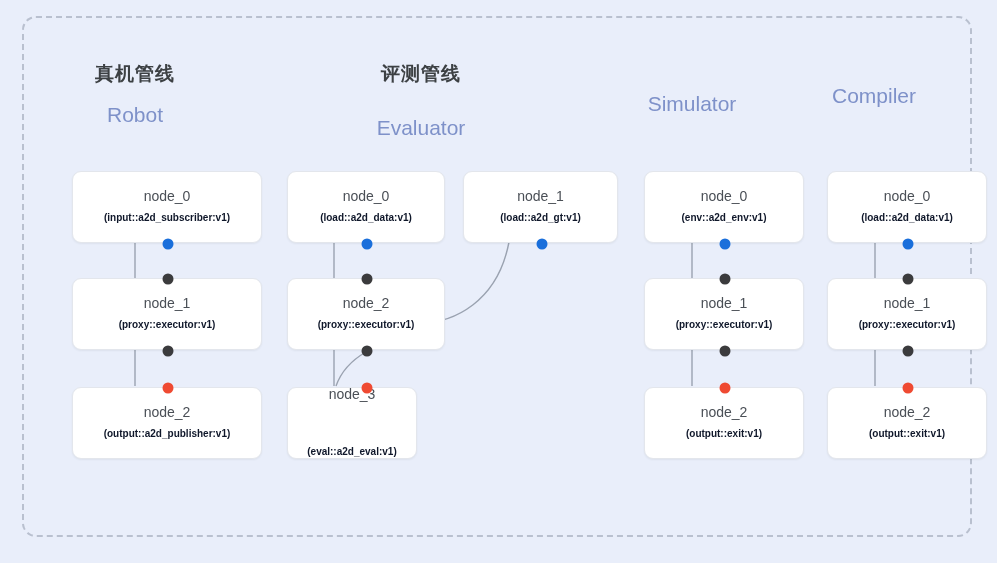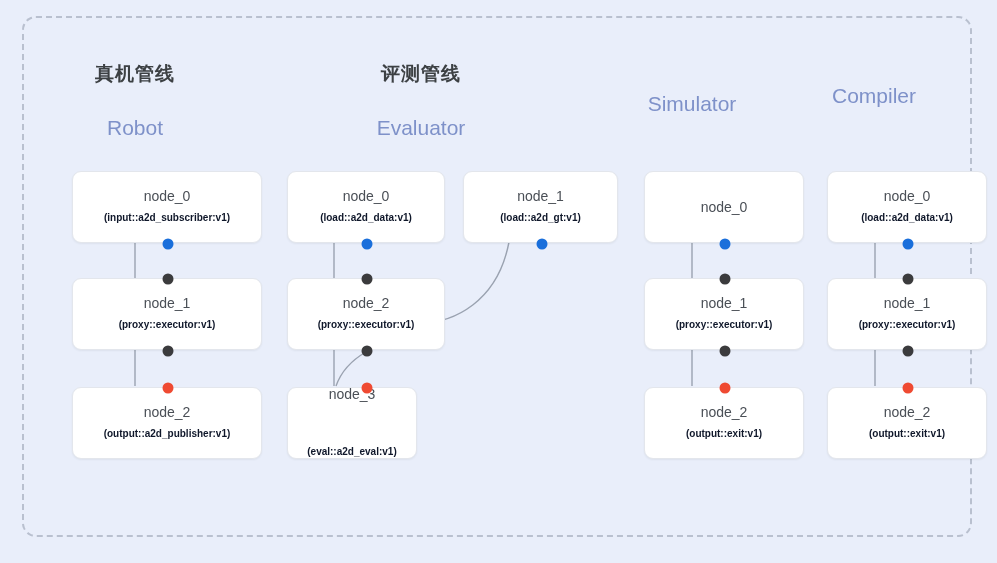--- a/index.html
+++ b/index.html
@@ -122,21 +122,21 @@
 
     <line x1="692" y1="242" x2="692" y2="278"></line>
     <line x1="692" y1="349" x2="692" y2="386"></line>
 
     <line x1="875" y1="242" x2="875" y2="278"></line>
     <line x1="875" y1="349" x2="875" y2="386"></line>
   </svg>
 
   <div class="col-header" style="left:35px; top:62px; width:200px;">
     <div class="col-title-cn">真机管线</div>
-    <div class="col-title-en" style="margin-top:29px;">Robot</div>
+    <div class="col-title-en" style="margin-top:16px;">Robot</div>
   </div>
 
   <div class="col-header" style="left:321px; top:62px; width:200px;">
     <div class="col-title-cn">评测管线</div>
     <div class="col-title-en" style="margin-top:29px;">Evaluator</div>
   </div>
 
   <div class="col-header" style="left:592px; top:62px; width:200px;">
     <div class="col-title-en" style="margin-top:29px;">Simulator</div>
   </div>
@@ -184,20 +184,21 @@
   </div>
 
   <div class="node" style="left:255px; top:387px; width:130px; height:72px;gap:36px;">
     <div class="node-title">node_3</div>
     <div class="node-sub">(eval::a2d_eval:v1)</div>
     <div class="port port-in-red" style="left:79px; top:0px;"></div>
   </div>
 
   <div class="node" style="left:612px; top:171px; width:160px; height:72px;">
     <div class="node-title">node_0</div>
+    <div class="node-sub">(env::a2d_env:v1)</div>
     <div class="port port-out-blue" style="left:80px; top:72px;"></div>
   </div>
 
   <div class="node" style="left:612px; top:278px; width:160px; height:72px;">
     <div class="node-title">node_1</div>
     <div class="node-sub">(proxy::executor:v1)</div>
     <div class="port port-in-black" style="left:80px; top:0px;"></div>
     <div class="port port-out-black" style="left:80px; top:72px;"></div>
   </div>
 

